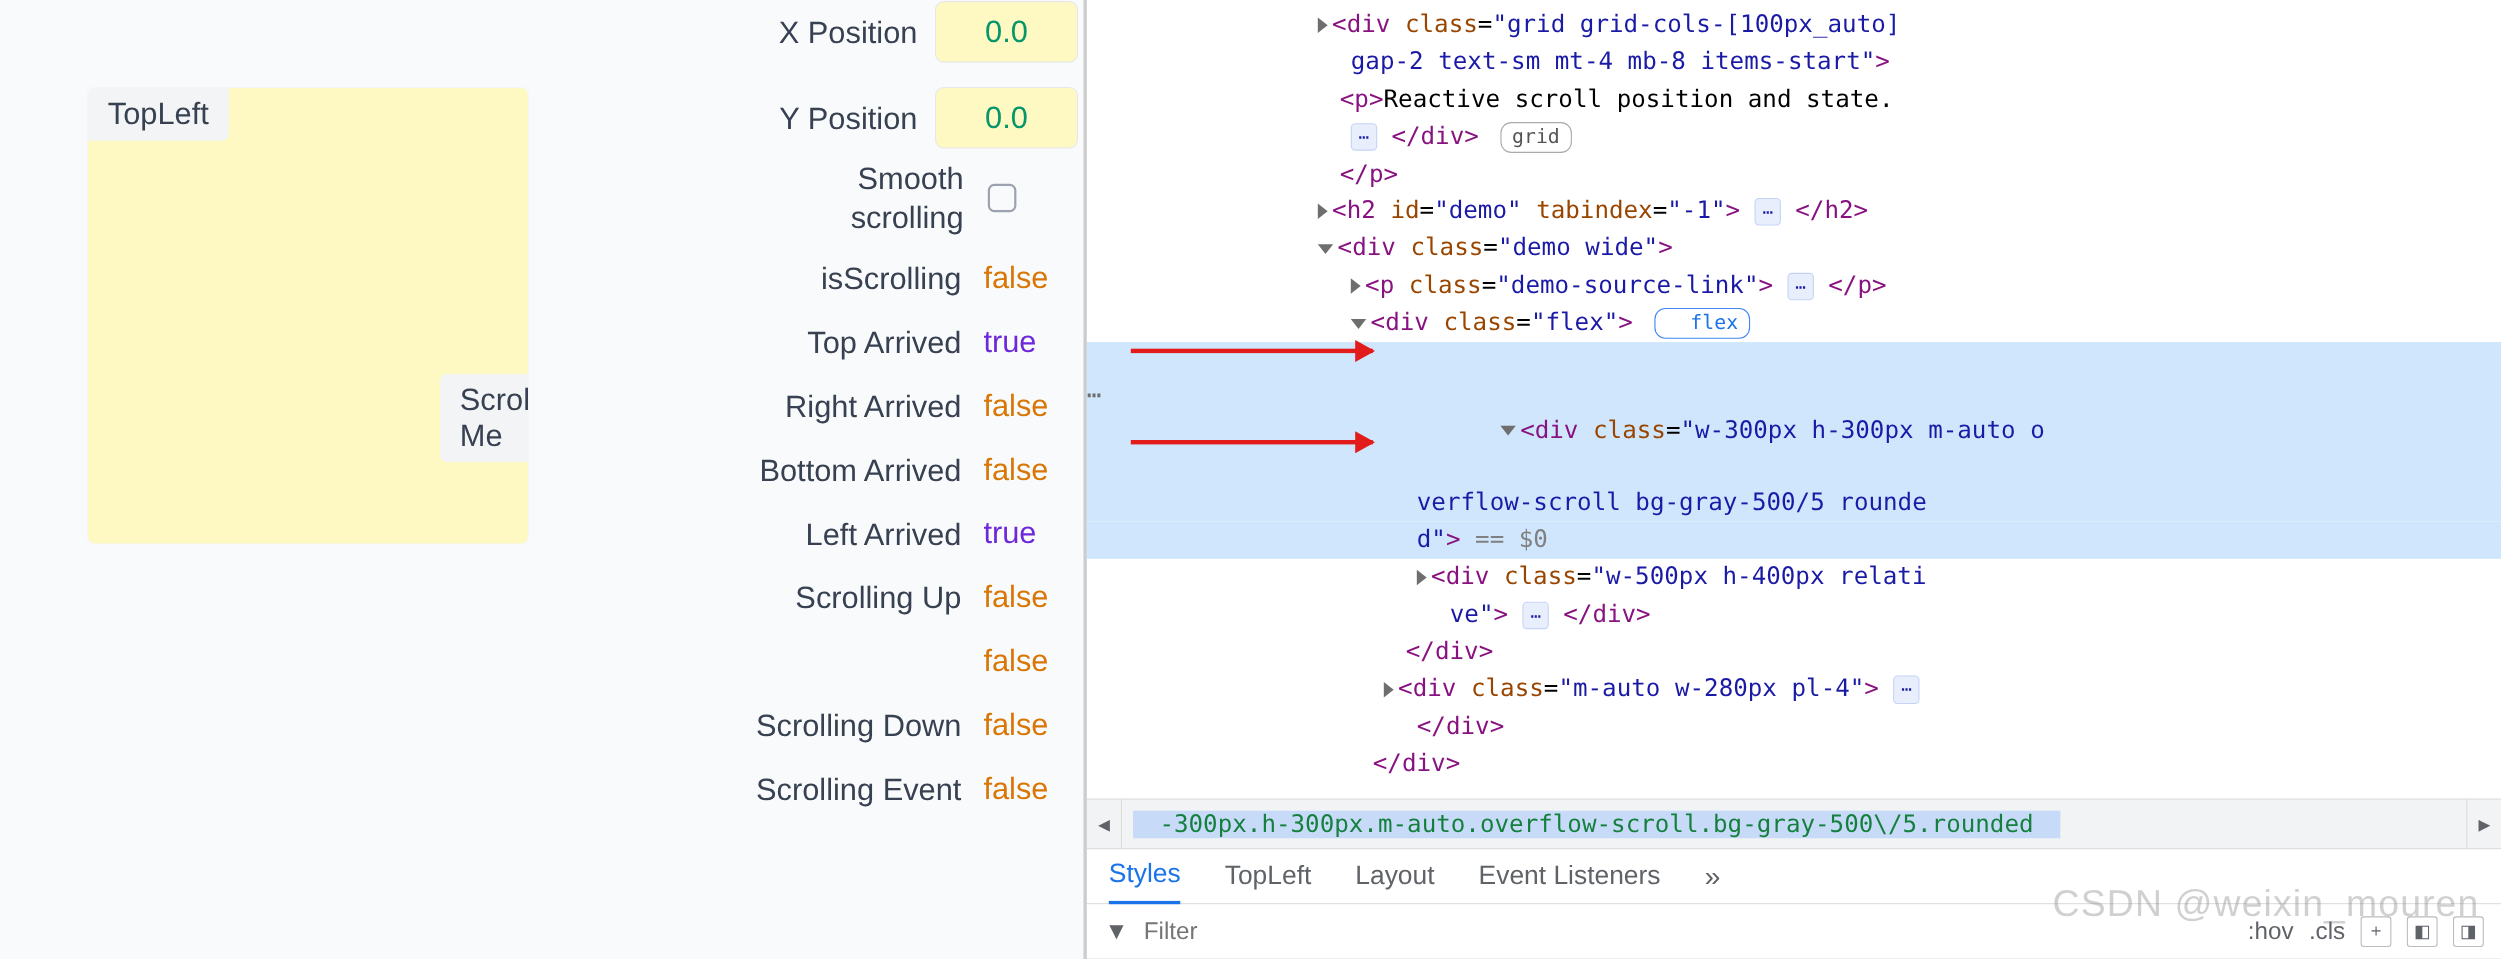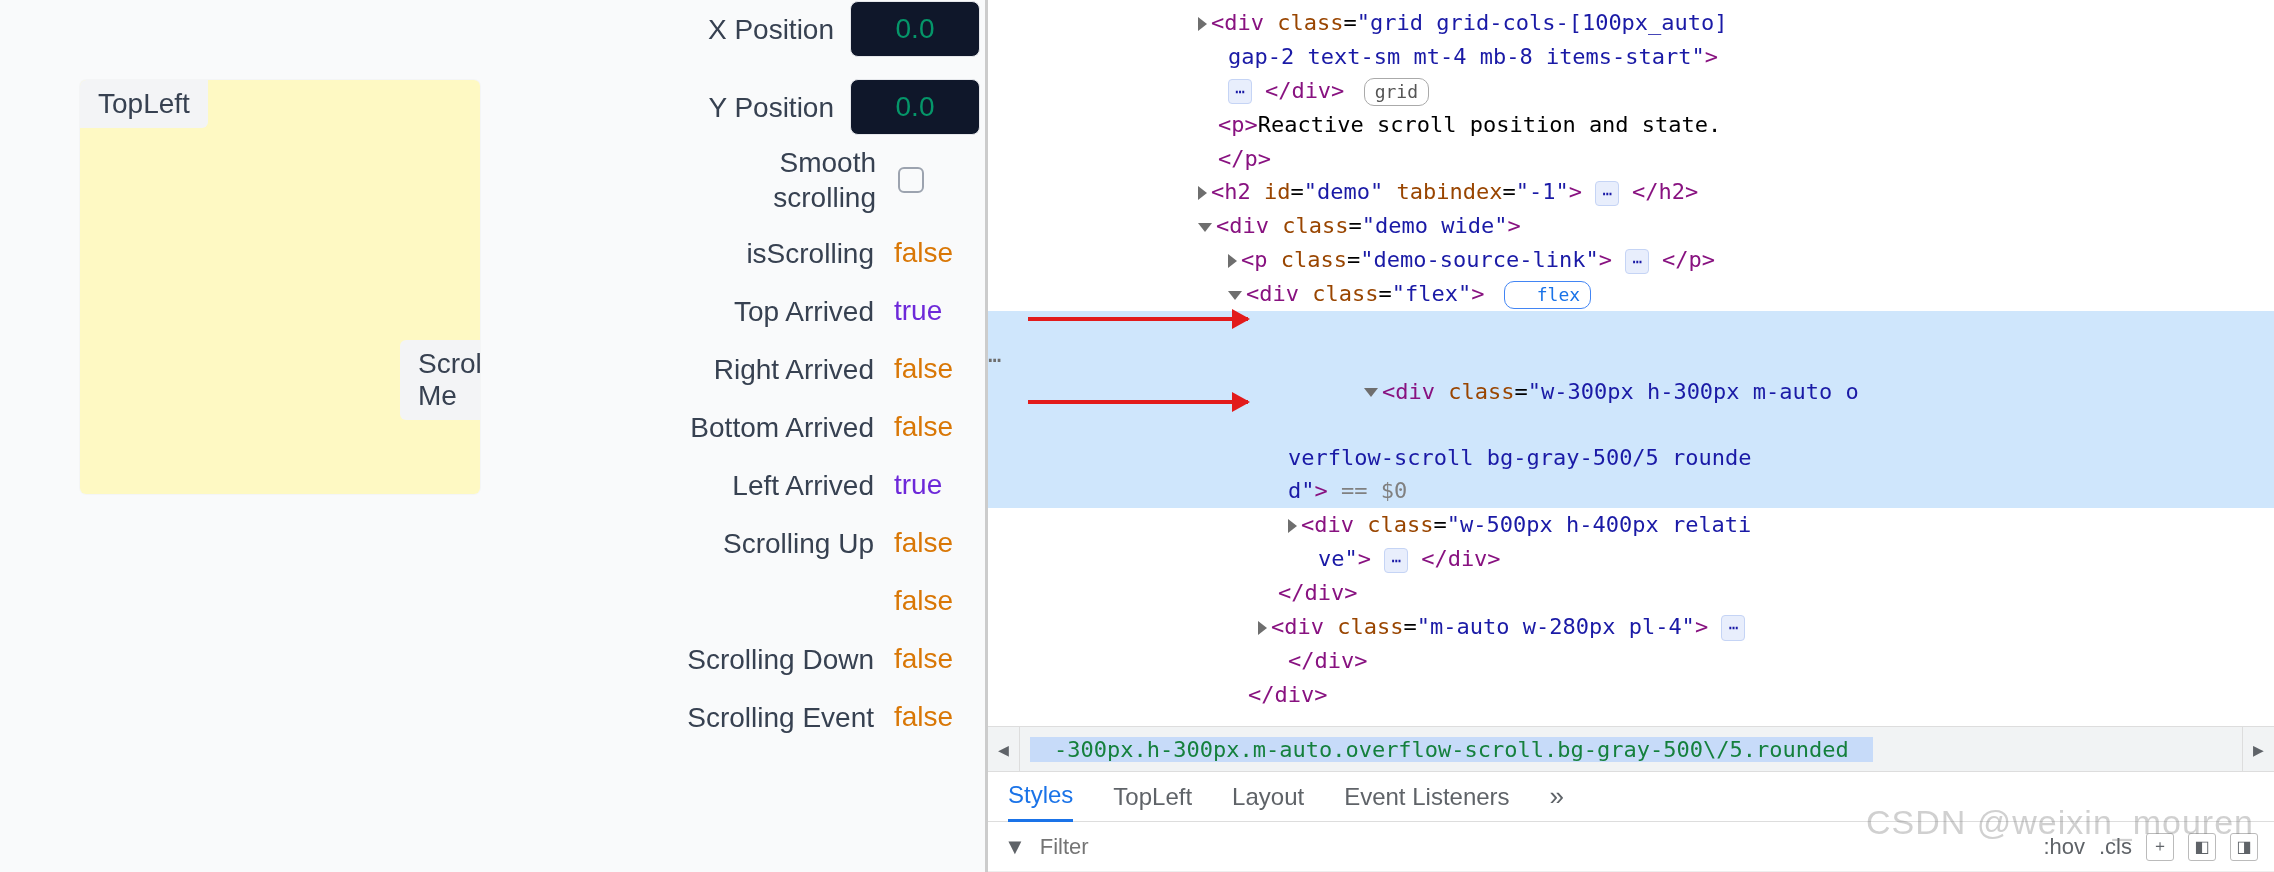--- a/index.html
+++ b/index.html
@@ -8,21 +8,21 @@
 .left-pane { width: 988px; background: #f9fafb; padding: 0; position: relative; border-right: 3px solid #ccc; }
 .demo-container { position: absolute; left: 80px; top: 80px; width: 400px; height: 414px; background: #fef9c3; border-radius: 6px; box-shadow: 0 0 0 1px rgba(0,0,0,0.02); overflow: auto; }
 .badge-topleft { position: absolute; top: 0; left: 0; background: #f3f4f6; padding: 8px 18px; font-size: 28px; color: #374151; border-radius: 6px 0 6px 0; }
 .badge-scrollme { position: absolute; top: 260px; left: 320px; background: #f3f4f6; padding: 8px 18px; font-size: 28px; color: #374151; border-radius: 6px; }
 .props { position: absolute; left: 510px; top: 0; width: 470px; }
 .prop-row { display: flex; align-items: center; justify-content: flex-end; gap: 16px; height: 58px; }
 .prop-row.tall { height: 88px; align-items: center; }
 .prop-label { font-size: 28px; color: #374151; text-align: right; flex: 1; line-height: 1.25; }
 .prop-label.multi { white-space: pre-line; }
 .prop-val { min-width: 90px; font-size: 28px; text-align: left; padding-left: 4px; }
-.prop-input { width: 130px; height: 56px; border: 1px solid #e5e7eb; border-radius: 8px; font-size: 28px; text-align: center; color: #059669; background:#0f172a; }
+.prop-input { width: 130px; height: 56px; border: 1px solid #e5e7eb; border-radius: 8px; font-size: 28px; text-align: center; color: #059669; background:#fef9c3; }
 .prop-check { width: 26px; height: 26px; border: 2px solid #9ca3af; border-radius: 6px; margin-left: 6px; margin-right: 56px; }
 .true { color: #6d28d9; }
 .false { color: #d97706; }
 
 .devtools { flex: 1; background: #fff; display: flex; flex-direction: column; font-family: Menlo, Consolas, monospace; font-size: 22px; }
 .elements-panel { flex: 1; overflow: hidden; position: relative; padding-top: 6px; }
 .elements-panel .line { white-space: pre; padding: 1px 0 1px 0; line-height: 1.45; position: relative; }
 .elements-panel .indent { display: inline-block; }
 .tag { color: #881280; }
 .attr-name { color: #994500; }
@@ -119,23 +119,23 @@
       </div>
     </div>
   </div>
 
   <div class="devtools">
     <div class="elements-panel">
 
 
       <div class="line"><span class="indent" style="width:210px"></span><span class="triangle right"></span><span class="tag">&lt;div</span> <span class="attr-name">class</span>=<span class="attr-value">"grid grid-cols-[100px_auto]</span></div>
       <div class="line"><span class="indent" style="width:240px"></span><span class="attr-value">gap-2 text-sm mt-4 mb-8 items-start"</span><span class="tag">&gt;</span></div>
+      <div class="line"><span class="indent" style="width:230px"></span><span class="tag">&lt;p&gt;</span><span>Reactive scroll position and state.</span></div>
+
       <div class="line"><span class="indent" style="width:240px"></span><span class="ellipsis-badge">⋯</span> <span class="tag">&lt;/div&gt;</span> <span class="pill">grid</span></div>
-
-      <div class="line"><span class="indent" style="width:230px"></span><span class="tag">&lt;p&gt;</span><span>Reactive scroll position and state.</span></div>
       <div class="line"><span class="indent" style="width:230px"></span><span class="tag">&lt;/p&gt;</span></div>
 
       <div class="line"><span class="indent" style="width:210px"></span><span class="triangle right"></span><span class="tag">&lt;h2</span> <span class="attr-name">id</span>=<span class="attr-value">"demo"</span> <span class="attr-name">tabindex</span>=<span class="attr-value">"-1"</span><span class="tag">&gt;</span> <span class="ellipsis-badge">⋯</span> <span class="tag">&lt;/h2&gt;</span></div>
 
       <div class="line"><span class="indent" style="width:210px"></span><span class="triangle down"></span><span class="tag">&lt;div</span> <span class="attr-name">class</span>=<span class="attr-value">"demo wide"</span><span class="tag">&gt;</span></div>
 
       <div class="line"><span class="indent" style="width:240px"></span><span class="triangle right"></span><span class="tag">&lt;p</span> <span class="attr-name">class</span>=<span class="attr-value">"demo-source-link"</span><span class="tag">&gt;</span> <span class="ellipsis-badge">⋯</span> <span class="tag">&lt;/p&gt;</span></div>
 
       <div class="line"><span class="indent" style="width:240px"></span><span class="triangle down"></span><span class="tag">&lt;div</span> <span class="attr-name">class</span>=<span class="attr-value">"flex"</span><span class="tag">&gt;</span> <span class="pill blue">flex</span></div>
 

